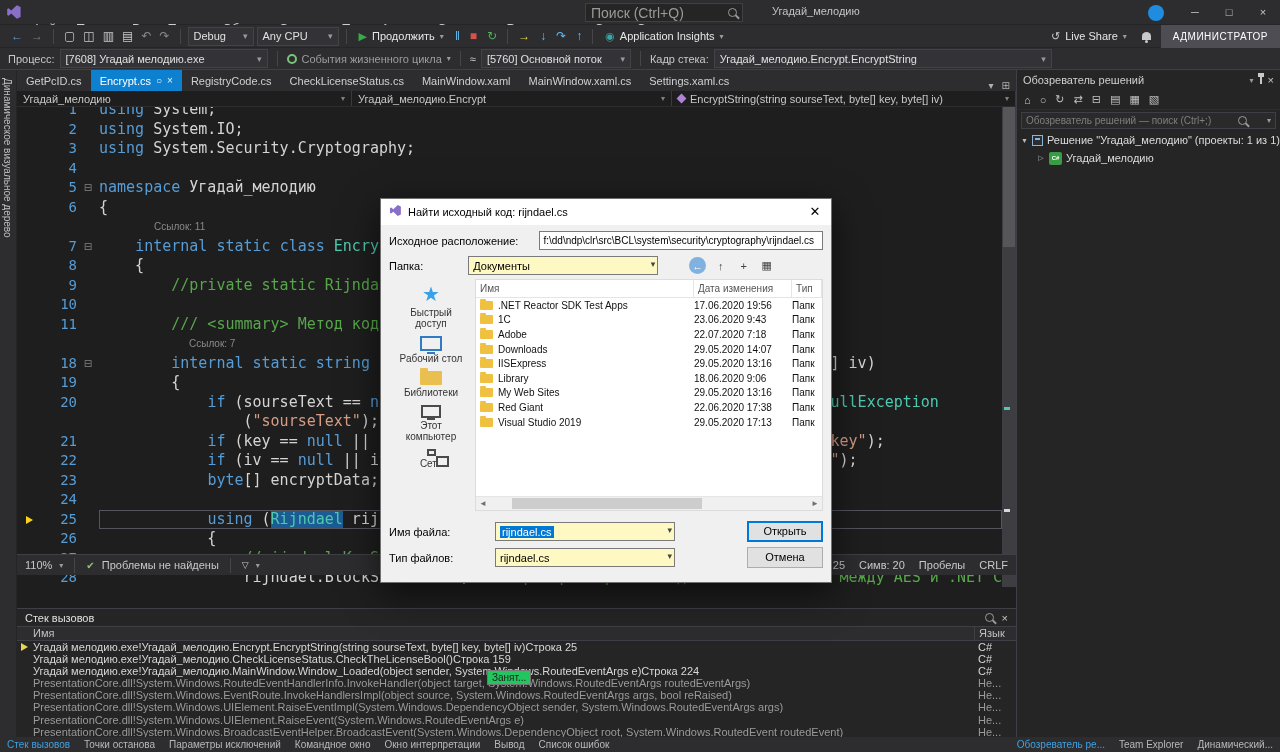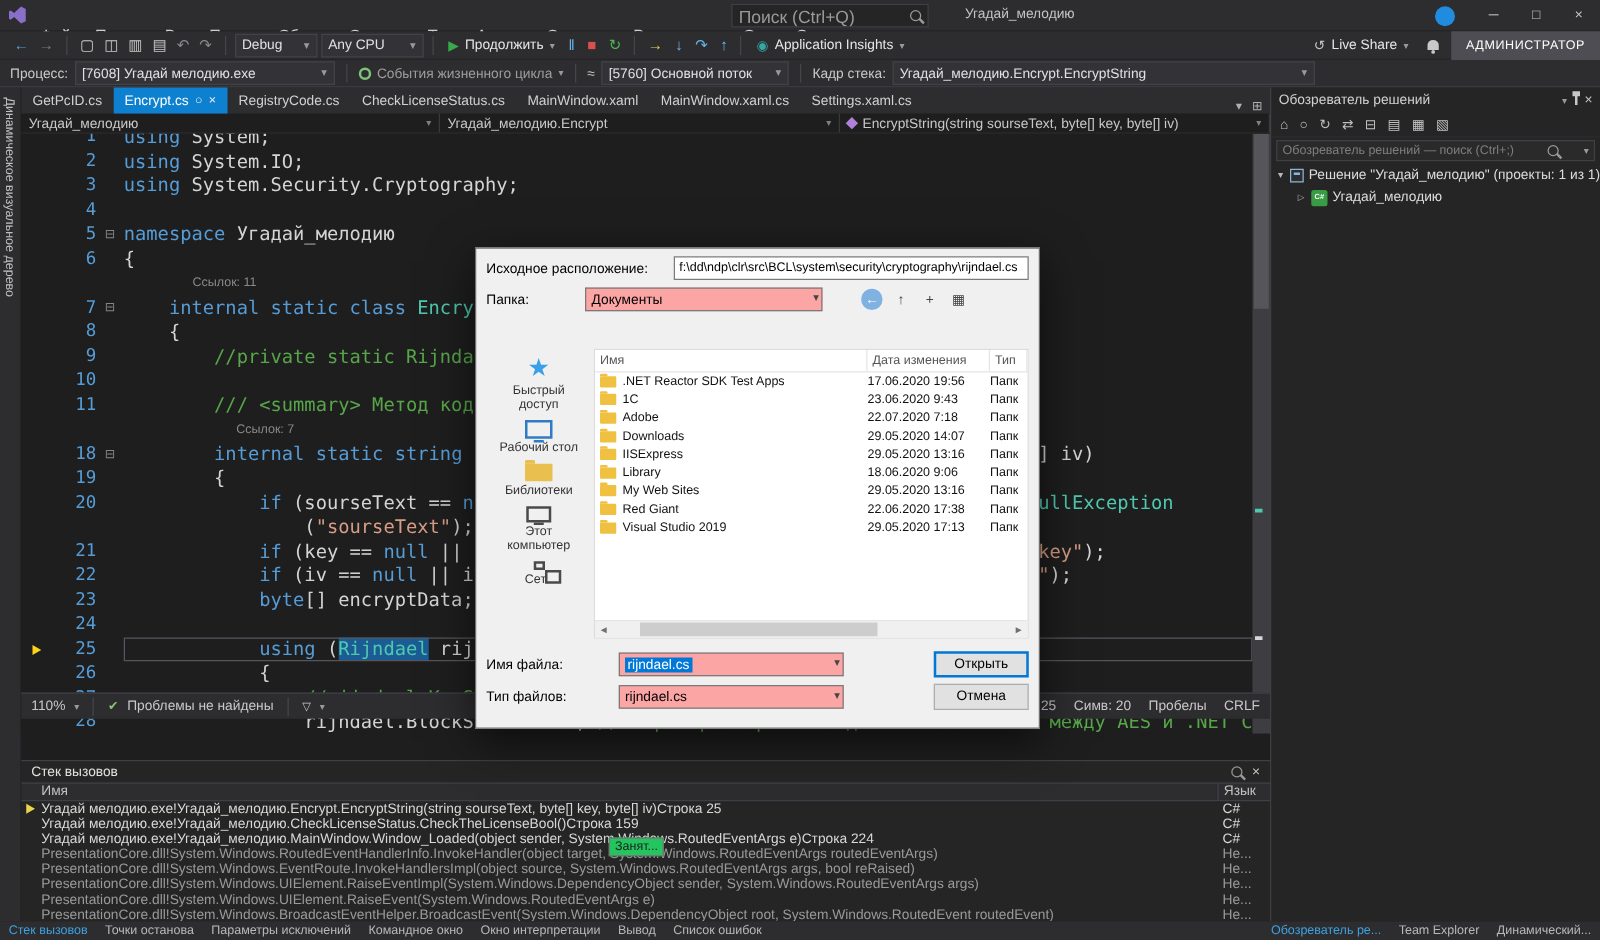--- a/index.html
+++ b/index.html
@@ -121,21 +121,21 @@
 .csproj{width:13px;height:13px;background:#399b44;border-radius:2px;color:#fff;font-size:6px;font-weight:bold;text-align:center;line-height:13px;flex:none}
 
 
 #dialog{position:absolute;left:380px;top:198px;width:452px;height:385px;background:#f0f0f0;border:1px solid #707070;box-shadow:0 10px 34px rgba(0,0,0,.6);z-index:30;color:#000}
 #dlg-title{height:26px;background:#fff;display:flex;align-items:center;padding-left:8px;gap:6px}
 #dlg-title .t{font-size:11px;color:#000;flex:1}
 #dlg-close{width:32px;height:26px;text-align:center;line-height:26px;font-size:13px;color:#000}
 .drow{display:flex;align-items:center;margin:6px 8px 0 8px;gap:21px}
 .dlabel{font-size:11px;color:#000;white-space:nowrap}
 #src-input{flex:1;height:19px;background:#fff;border:1px solid #7a7a7a;font-size:10px;line-height:17px;padding:0 3px;white-space:nowrap;overflow:hidden}
-.dcombo{position:relative;height:19px;background:#fca5a5;border:1px solid #7a7a7a;font-size:11px;display:flex;align-items:center;padding:0 16px 0 4px;white-space:nowrap;overflow:hidden}
+.dcombo{position:relative;height:19px;background:#fef9c3;border:1px solid #7a7a7a;font-size:11px;display:flex;align-items:center;padding:0 16px 0 4px;white-space:nowrap;overflow:hidden}
 .dcombo .dar{position:absolute;right:2px;top:2px;font-size:9px;color:#444}
 #folder-combo{width:190px;margin-left:24px}
 #dlg-nav{display:flex;align-items:center;gap:6px;margin-left:10px}
 .navico{width:17px;height:17px;display:flex;align-items:center;justify-content:center;font-size:11px;color:#444}
 .navico.back{border-radius:50%;background:#7fb2e0;color:#fff}
 #dlg-body{position:absolute;left:6px;right:8px;top:80px;height:232px;display:flex}
 #places{width:88px;flex:none;display:flex;flex-direction:column;align-items:center;padding-top:4px;gap:7px}
 .place{display:flex;flex-direction:column;align-items:center;gap:2px;width:100%}
 .plabel{font-size:10px;color:#333;text-align:center;line-height:11px;width:70px}
 .picon{height:22px;display:flex;align-items:center;justify-content:center}
@@ -623,20 +623,29 @@
     <span>Решение "Угадай_мелодию" (проекты: 1 из 1)</span>
   </div>
   <div class="tree-row tr2">
     <span class="twist">▷</span>
     <span class="csproj">C#</span>
     <span>Угадай_мелодию</span>
   </div>
 </div>
 
 <div id="dialog">
+  <div id="dlg-title">
+    <span>
+      <svg width="13" height="13" viewBox="0 0 16 16">
+          <path fill="#8a6fc8" d="M10.8 1.2 5.3 6.4 2.6 4.3l-1.4.7v6l1.4.7 2.7-2.1 5.5 5.2 3.8-1.9V3.1z"></path>
+        </svg>
+    </span>
+    <span class="t">Найти исходный код: rijndael.cs</span>
+    <span id="dlg-close">✕</span>
+  </div>
   <div class="drow">
     <span class="dlabel">Исходное расположение:</span>
     <span id="src-input">f:\dd\ndp\clr\src\BCL\system\security\cryptography\rijndael.cs</span>
   </div>
   <div class="drow">
     <span class="dlabel">Папка:</span>
     <span class="dcombo" id="folder-combo">
         <span>Документы</span>
         <span class="dar">▾</span>
       </span>

